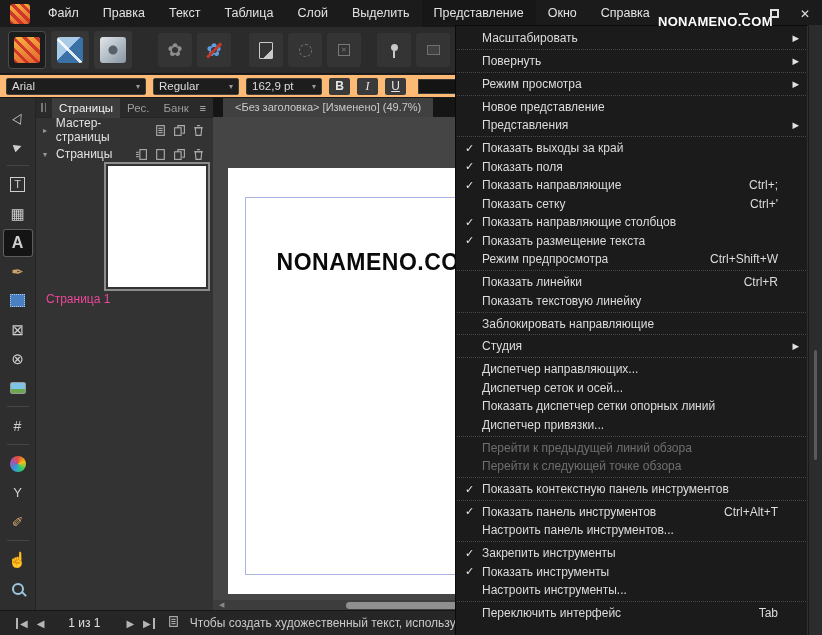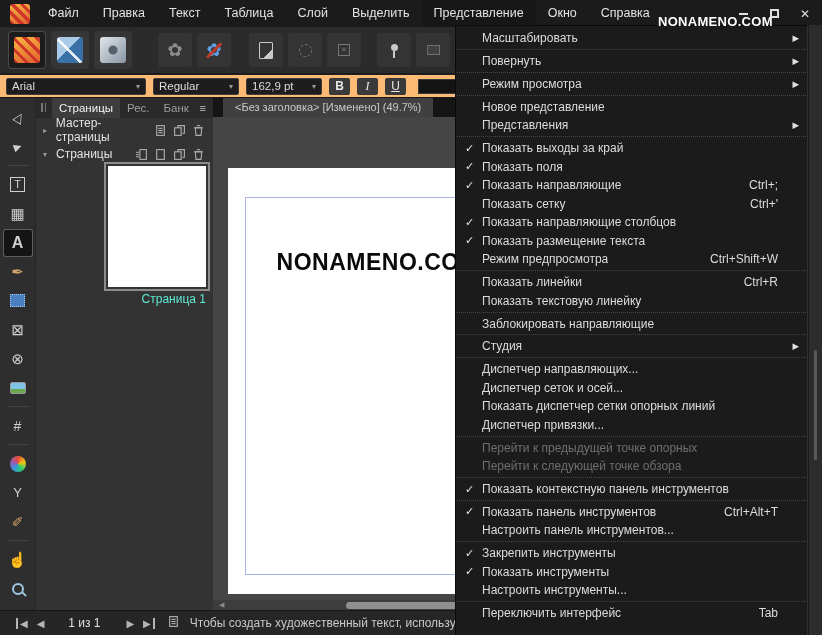--- a/index.html
+++ b/index.html
@@ -103,21 +103,21 @@
   .grip i { display:block; width:1.5px; height:9px; background:#777; }
   .ptab { padding:0 7px; line-height:20px; }
   .ptab.active { background:#3d3d3d; color:#f2f2f2; }
   .pmenu-icon { margin-left:auto; margin-right:7px; color:#c0c0c0; font-size:11px; }
   .prow { height:24px; display:flex; align-items:center; font-size:12px; color:#e2e2e2; padding-left:7px; }
   .prow .tri { color:#9a9a9a; font-size:8px; width:13px; }
   .prow .icons { margin-left:auto; display:flex; gap:6px; margin-right:8px; align-items:center; }
   .prow svg { stroke:#b0b0b0; fill:none; stroke-width:1; }
   .thumb { position:absolute; left:72px; top:68px; width:98px; height:121px; background:#fff;
            outline:2px solid #8c8c8c; outline-offset:2px; }
-  .thumblabel { position:absolute; top:194px; left:10px; width:160px; font-size:12px; color:#5eead4; text-align:right; }
+  .thumblabel { position:absolute; top:194px; left:10px; width:160px; font-size:12px; color:#ec4899; text-align:left; }
 
   
   .docarea { position:absolute; left:213px; top:98px; right:0; bottom:25px; background:#454545; }
   .doctabs { height:19px; background:#151515; display:flex; }
   .doctab { background:#404040; color:#c9c9c9; font-size:11px; line-height:19px; padding:0 12px; margin-left:10px; white-space:nowrap; }
   .canvas { position:absolute; top:19px; left:0; right:0; bottom:10px; overflow:hidden; }
   .page { position:absolute; left:15px; top:51px; width:300px; height:426px; background:#fff; }
   .margins { position:absolute; left:17px; top:29px; right:17px; height:378px; border:1px solid #a9b4e2; }
   .pagetext { position:absolute; left:0; right:0; top:81px; text-align:center; font-weight:bold;
               font-size:23px; letter-spacing:.5px; color:#0a0a0a; }
@@ -540,21 +540,21 @@
       </div>
       <div class="mrow">
         <span class="chk"></span>
         <span class="lbl">Диспетчер привязки...</span>
         <span class="sc"></span>
         <span class="sub"></span>
       </div>
       <div class="msep"></div>
       <div class="mrow disabled">
         <span class="chk"></span>
-        <span class="lbl">Перейти к предыдущей точке опорных</span>
+        <span class="lbl">Перейти к предыдущей линий обзора</span>
         <span class="sc"></span>
         <span class="sub"></span>
       </div>
       <div class="mrow disabled">
         <span class="chk"></span>
         <span class="lbl">Перейти к следующей точке обзора</span>
         <span class="sc"></span>
         <span class="sub"></span>
       </div>
       <div class="msep"></div>

